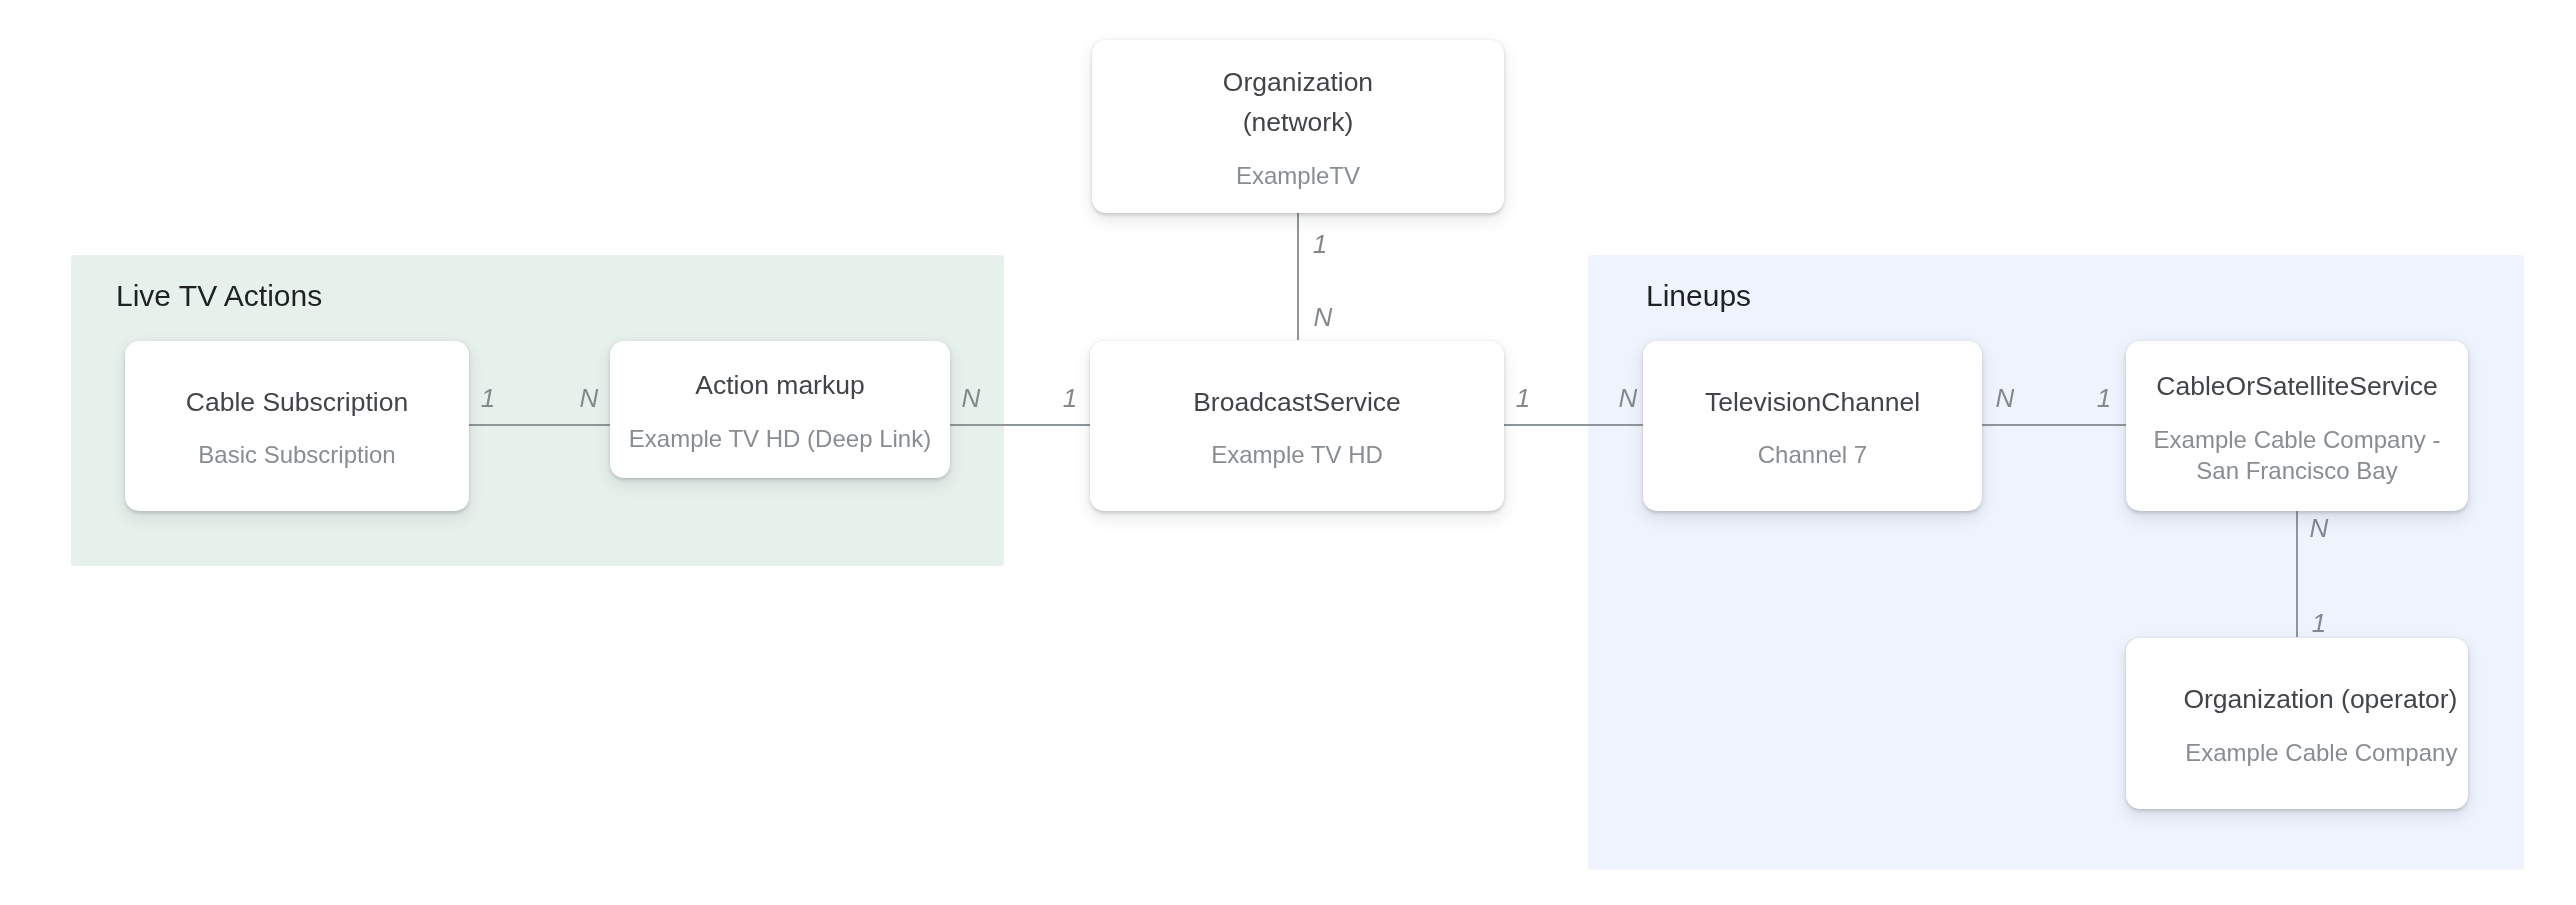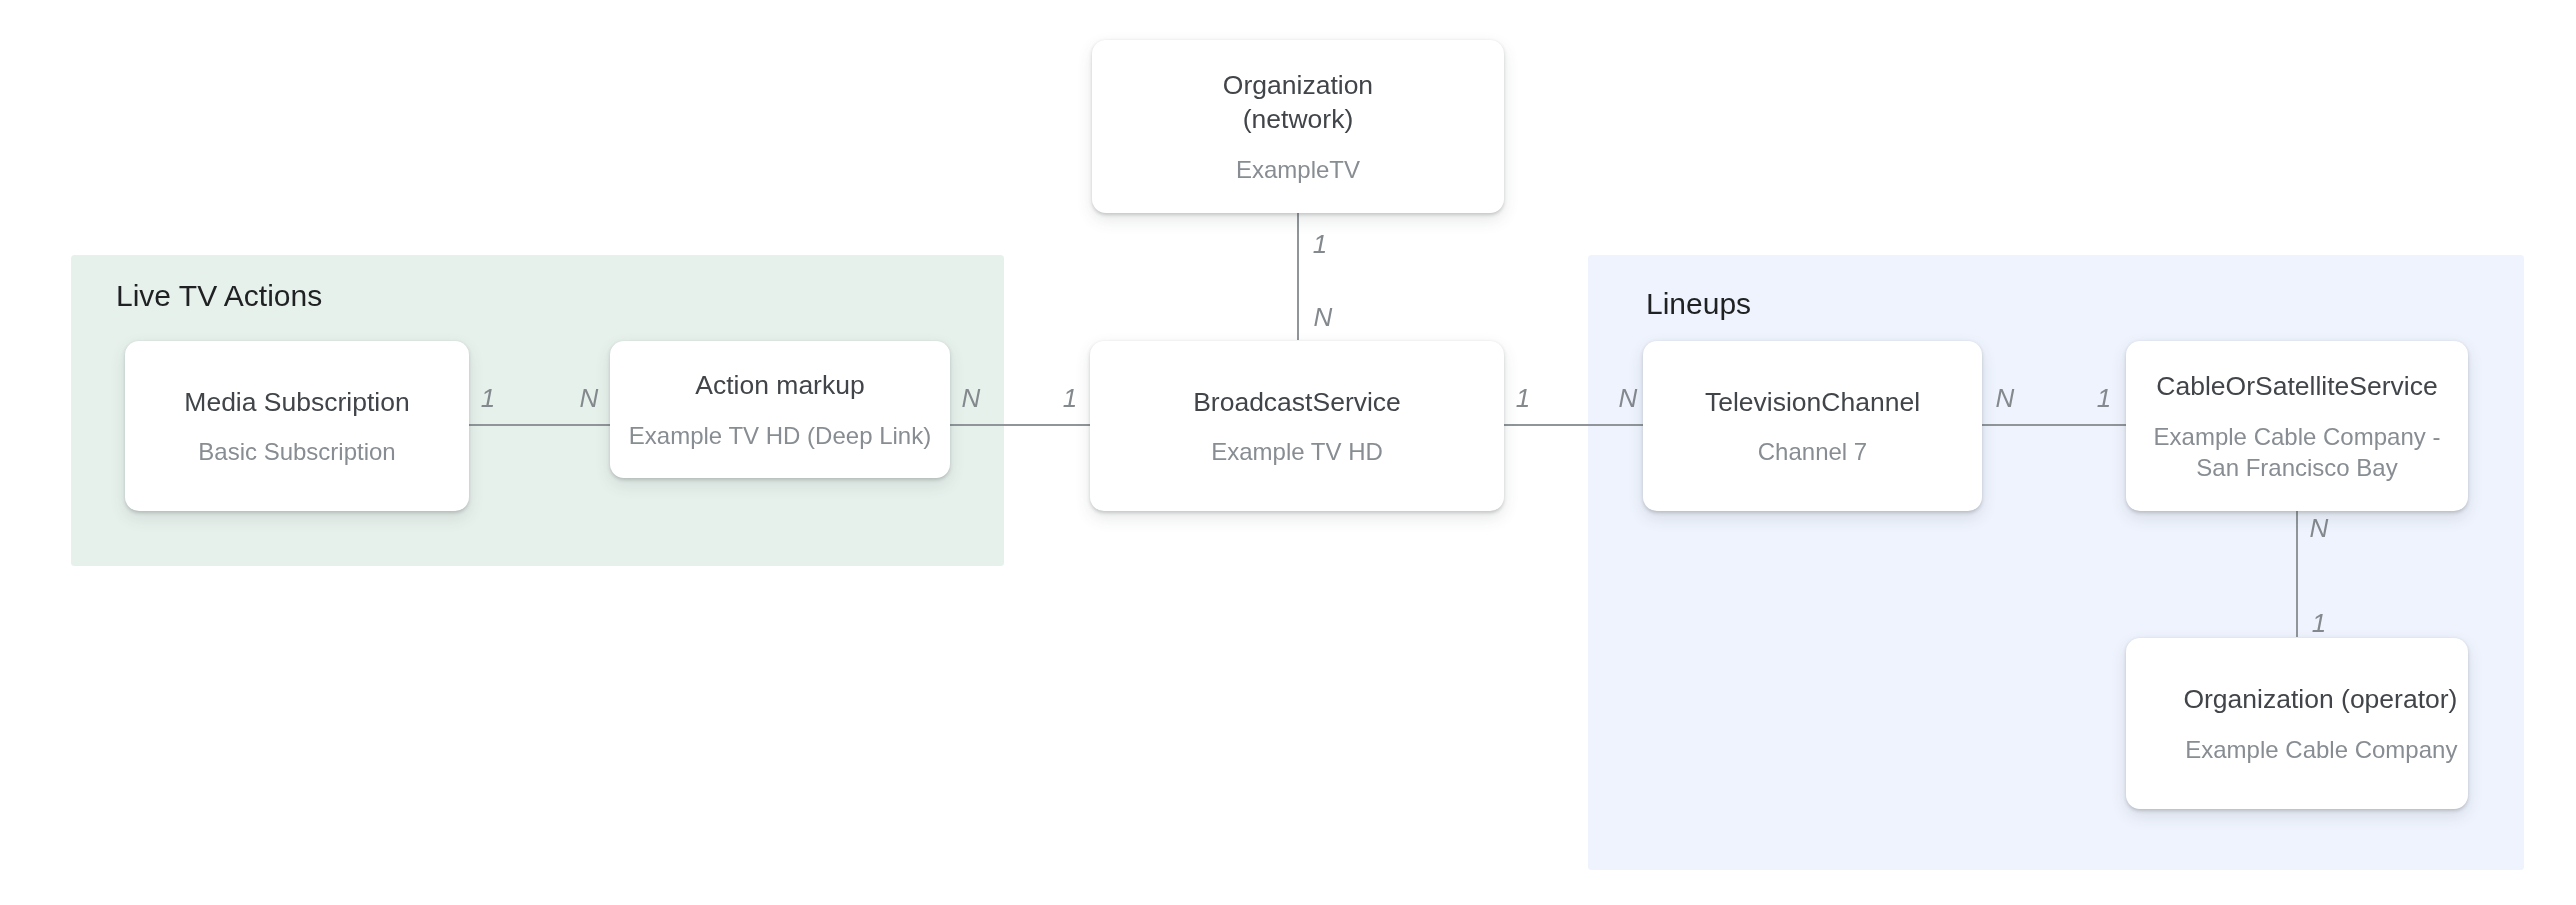--- a/index.html
+++ b/index.html
@@ -17,40 +17,40 @@
   #region-live-tv-actions { left: 71px;   top: 255px; width: 933px; height: 311px; background: #e7f1ec; }
   #region-lineups         { left: 1588px; top: 255px; width: 936px; height: 615px; background: #eef3fd; }
 
   .region-title {
     position: absolute;
     font-size: 30px;
     line-height: 32px;
     color: #1f2123;
   }
   #title-live-tv-actions { left: 116px;  top: 280px; }
-  #title-lineups         { left: 1646px; top: 280px; margin-top: 8px; }
+  #title-lineups         { left: 1646px; top: 280px; }
 
   
   .node {
     position: absolute;
     background: #ffffff;
     border-radius: 14px;
     box-shadow: 0 1.8px 3.5px rgba(60,64,67,0.22), 0 6.2px 16px rgba(60,64,67,0.12);
     display: flex;
     flex-direction: column;
     align-items: center;
     justify-content: center;
     gap: 17.7px;
     text-align: center;
     box-sizing: border-box;
     padding: 0 10.6px;
   }
   .node-title {
     font-size: 26.5px;
-    line-height: 34px;
+    line-height: 40px;
     color: #414549;
     white-space: pre-line;
   }
   .node-subtitle {
     font-size: 24px;
     line-height: 31px;
     color: #878d92;
     white-space: pre-line;
   }
   #node-organization-network       { left: 1092px; top: 40px;  width: 412px; height: 173px; }
@@ -124,21 +124,21 @@
   <div class="edge-label" id="lbl-cable-operator-from">N</div>
   <div class="edge-label" id="lbl-cable-operator-to">1</div>
 
   <div class="node" id="node-organization-network">
     <div class="node-title">Organization
 (network)</div>
     <div class="node-subtitle">ExampleTV</div>
   </div>
 
   <div class="node" id="node-media-subscription">
-    <div class="node-title">Media Subscription</div>
+    <div class="node-title">Cable Subscription</div>
     <div class="node-subtitle">Basic Subscription</div>
   </div>
 
   <div class="node" id="node-action-markup">
     <div class="node-title">Action markup</div>
     <div class="node-subtitle">Example TV HD (Deep Link)</div>
   </div>
 
   <div class="node" id="node-broadcast-service">
     <div class="node-title">BroadcastService</div>

